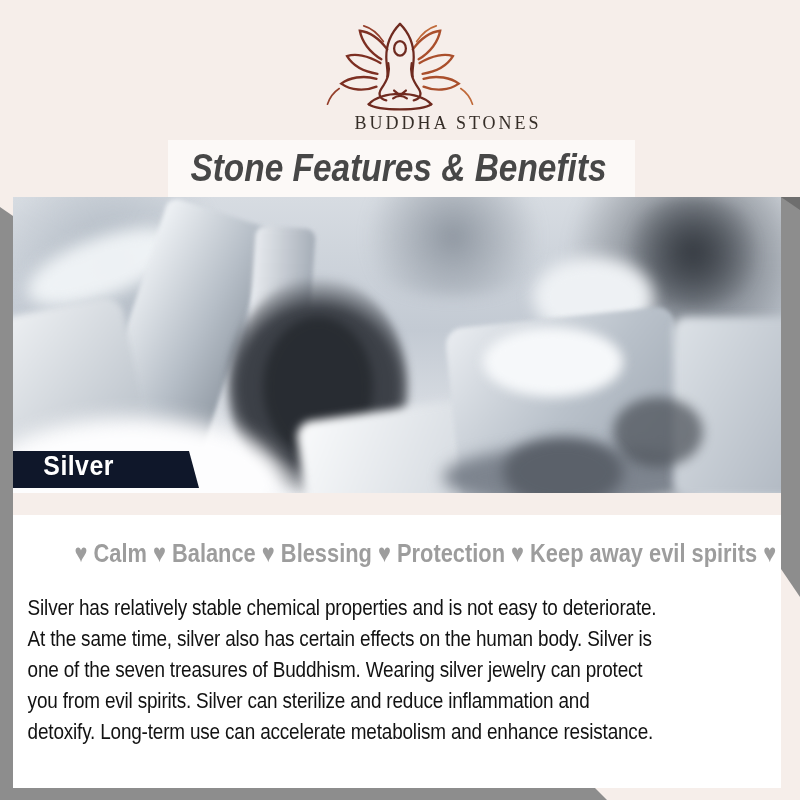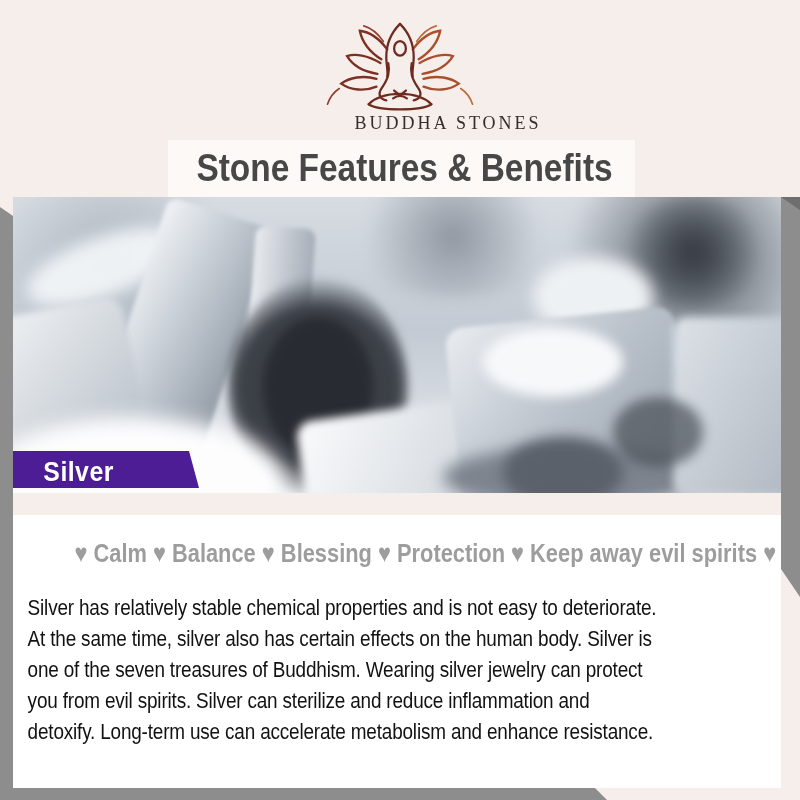--- a/index.html
+++ b/index.html
@@ -11,38 +11,38 @@
   
   .logo-wrap{position:absolute;left:320px;top:18px;width:160px;height:98px;}
   .brand-name{
     position:absolute;left:0;top:113px;width:800px;text-align:center;
     font-family:"Liberation Serif", serif;font-size:18px;font-weight:500;
     letter-spacing:3px;color:#352d27;margin-left:48px;
   }
   
   .title-band{
     position:absolute;left:168px;top:140px;width:467px;height:57px;
-    background:#fcf9f7;display:flex;align-items:center;justify-content:flex-start;
+    background:#fcf9f7;display:flex;align-items:center;justify-content:flex-end;font-style:italic;
   }
   .title-band .title{
     font-size:38px;font-weight:700;color:#474747;white-space:nowrap;
     transform:scaleX(0.88);transform-origin:center;letter-spacing:0px;
   }
   
   .photo{
     position:absolute;left:13px;top:197px;width:768px;height:296px;overflow:hidden;
     background:linear-gradient(180deg,#d7dce2 0%,#c3cad3 45%,#eceef1 100%);
   }
   .blob{position:absolute;border-radius:50%;}
   
   .badge{
     position:absolute;left:13px;top:451px;width:186px;height:37px;
-    background:#4c1d95;
+    background:#0f172a;
     clip-path:polygon(0 0,176px 0,186px 37px,0 37px);
-    display:flex;align-items:flex-end;
+    display:flex;align-items:flex-start;
   }
   .badge span{
     font-size:27px;font-weight:700;color:#ffffff;padding-left:33px;
     transform:scaleX(0.92);transform-origin:left center;letter-spacing:.5px;
     text-shadow:0 1px 1px rgba(0,0,0,.15);
   }
   
   .ribbon-left{
     position:absolute;left:0;top:207px;width:13px;height:593px;background:#8d8d8d;
     clip-path:polygon(0 0,100% 9px,100% 100%,0 100%);

